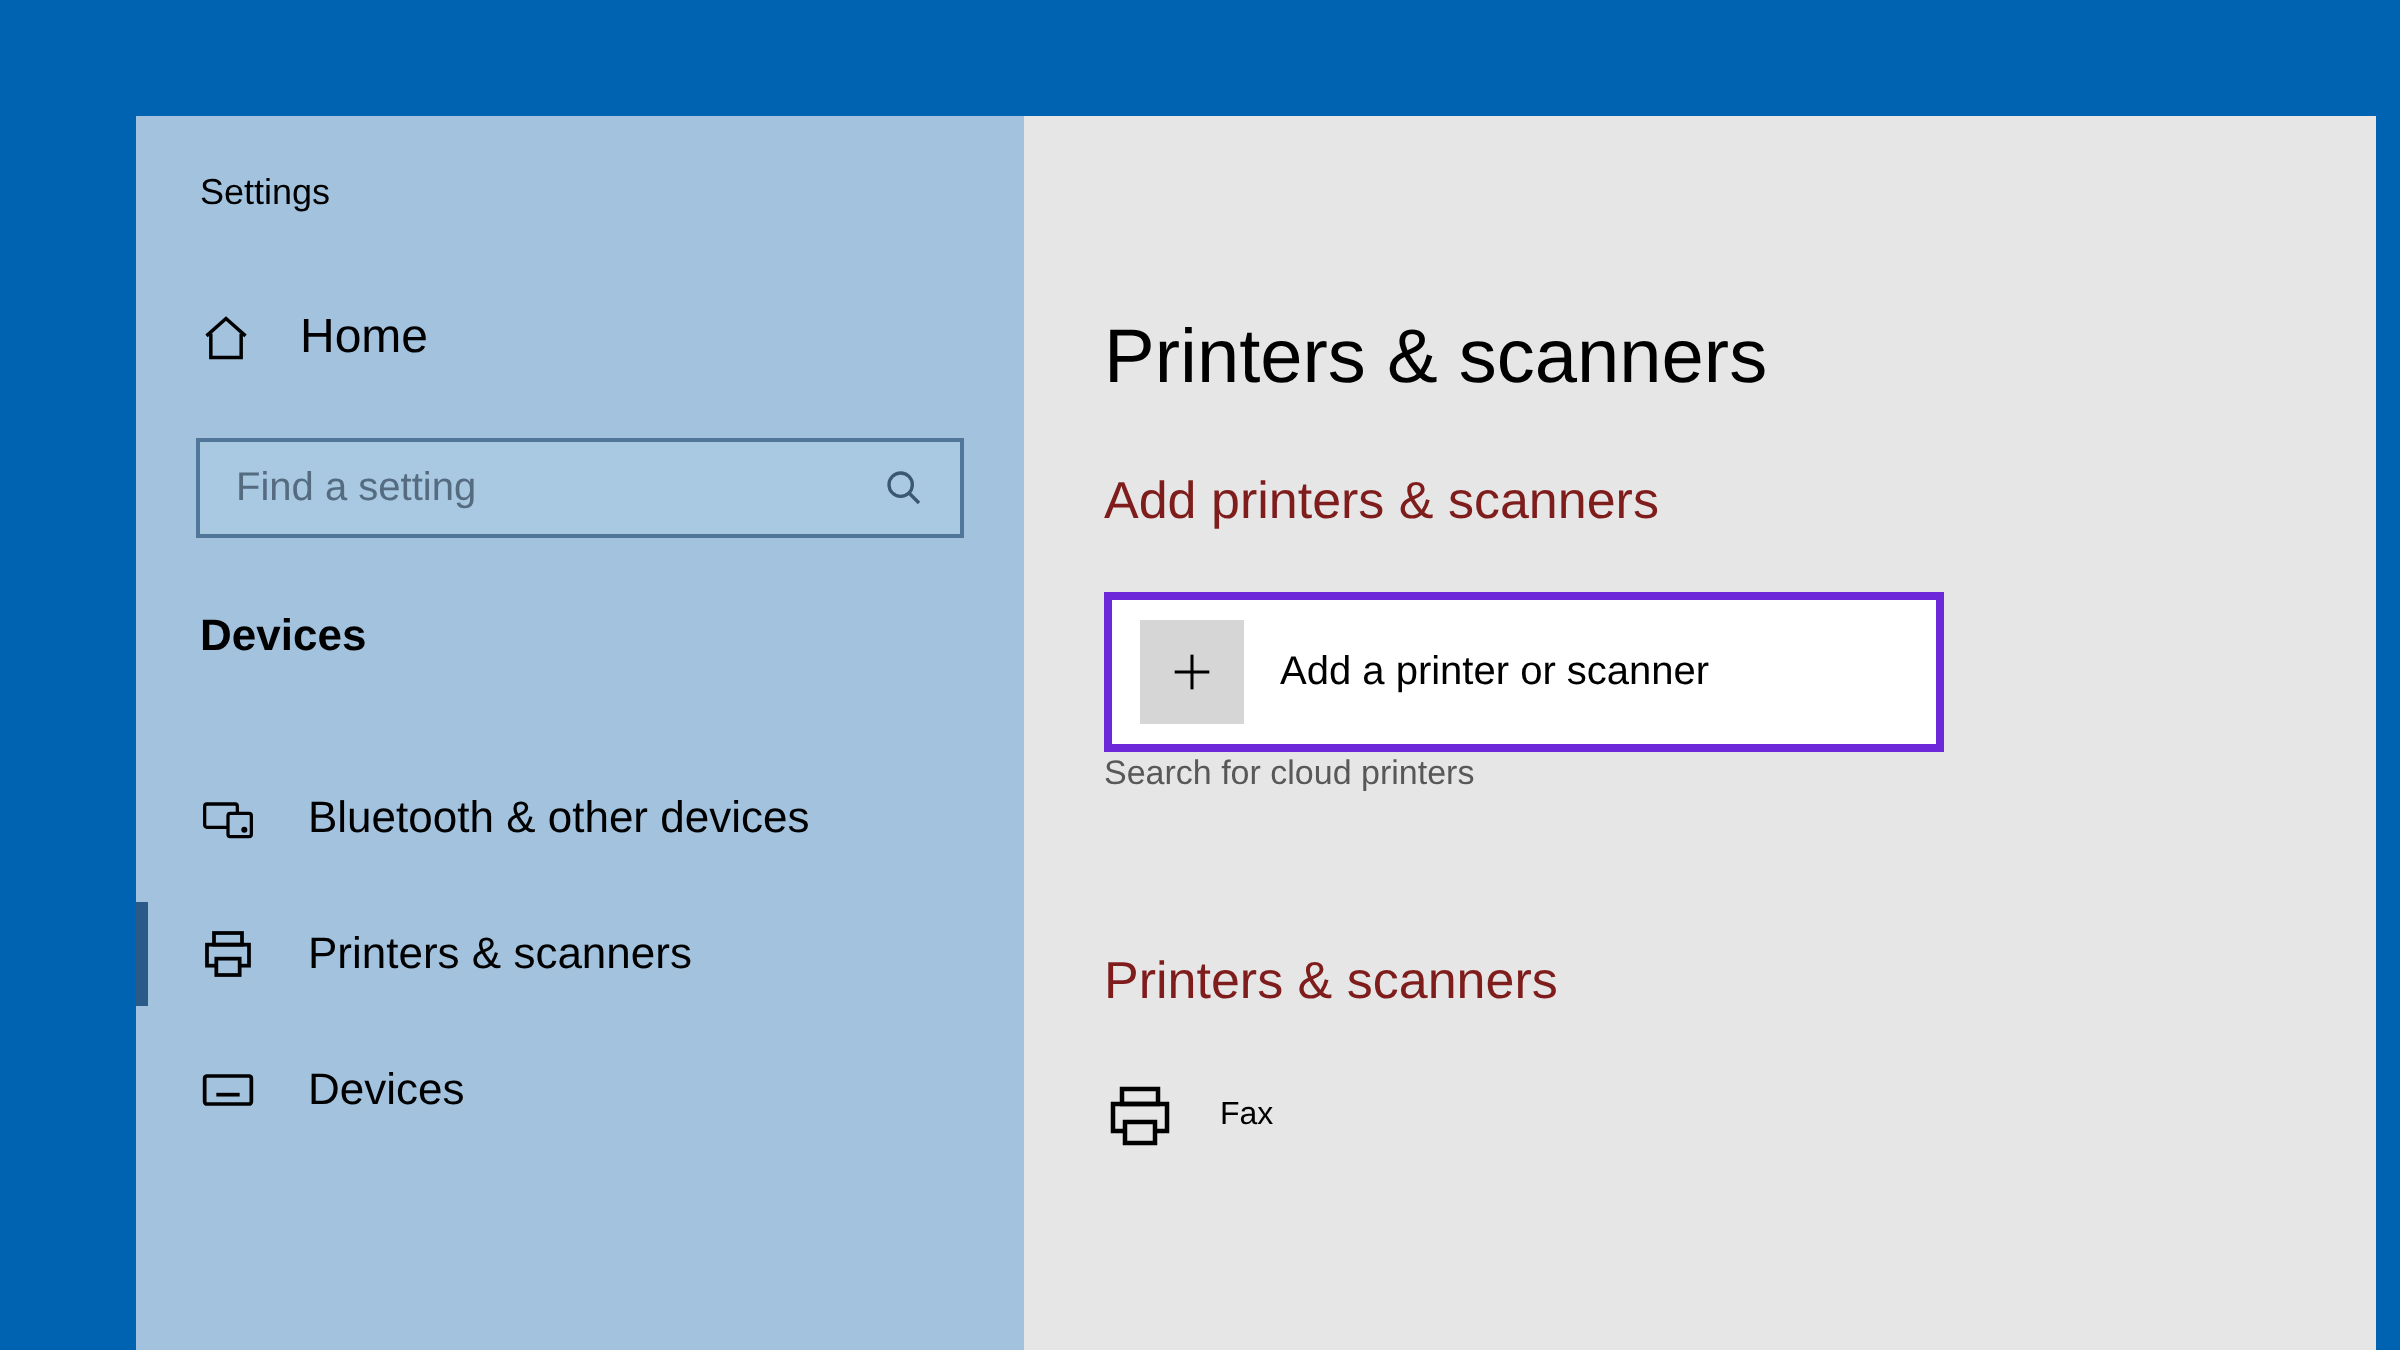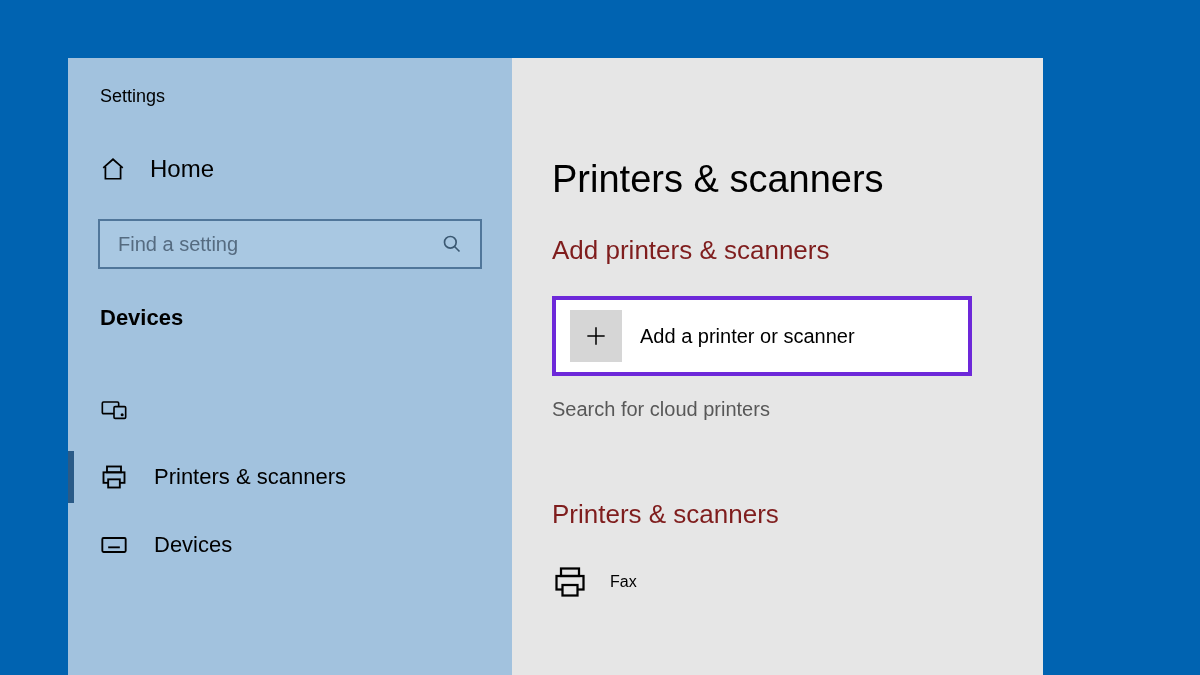--- a/index.html
+++ b/index.html
@@ -1,20 +1,20 @@
 <!DOCTYPE html>
 <html><head>
   <meta charset="utf-8">
   <style>
     * { margin: 0; padding: 0; box-sizing: border-box; font-family: "Segoe UI", Arial, sans-serif; }
     body { width: 1200px; height: 675px; background: #0063b1; overflow: hidden; }
     .window {
       position: absolute;
       left: 68px; top: 58px;
-      width: 975px; height: 617px;
+      width: 1120px; height: 617px;
       display: flex;
       background: #e6e6e6;
     }
     .sidebar {
       width: 444px;
       background: #a2c2de;
       padding: 0;
       display: flex;
       flex-direction: column;
     }
@@ -85,22 +85,22 @@
       gap: 18px; padding: 0 14px;
       cursor: pointer;
     }
     .plus-tile {
       width: 52px; height: 52px;
       background: #d6d6d6;
       display: flex; align-items: center; justify-content: center;
     }
     .add-card .label { font-size: 20px; color: #000; }
     .search-cloud {
-      margin-top: 22px;
-      font-size: 20px; color: #585858;
+      margin-top: 1px;
+      font-size: 17px; color: #585858;
       cursor: pointer;
     }
     .device-list { margin-top: 22px; }
     .device-item {
       display: flex; align-items: center;
       gap: 22px;
       height: 60px;
       cursor: pointer;
     }
     .device-item .label { font-size: 16px; color: #000; }
@@ -142,20 +142,21 @@
     <div class="nav">
 
       <div class="nav-item">
         <span class="icon">
           <svg width="28" height="28" viewBox="0 0 24 24" fill="none" stroke="#000" stroke-width="1.4">
             <rect x="2" y="6" width="14" height="10" rx="1"></rect>
             <rect x="12" y="10" width="10" height="10" rx="1" fill="#a2c2de"></rect>
             <circle cx="19" cy="17" r="1.3" fill="#000" stroke="none"></circle>
           </svg>
         </span>
+        <span class="label">Bluetooth &amp; other devices</span>
       </div>
 
       <div class="nav-item selected">
         <span class="icon">
           <svg width="28" height="28" viewBox="0 0 24 24" fill="none" stroke="#000" stroke-width="1.6">
             <rect x="6" y="3" width="12" height="5"></rect>
             <rect x="3" y="8" width="18" height="9"></rect>
             <rect x="7" y="14" width="10" height="7" fill="#a2c2de"></rect>
           </svg>
         </span>

